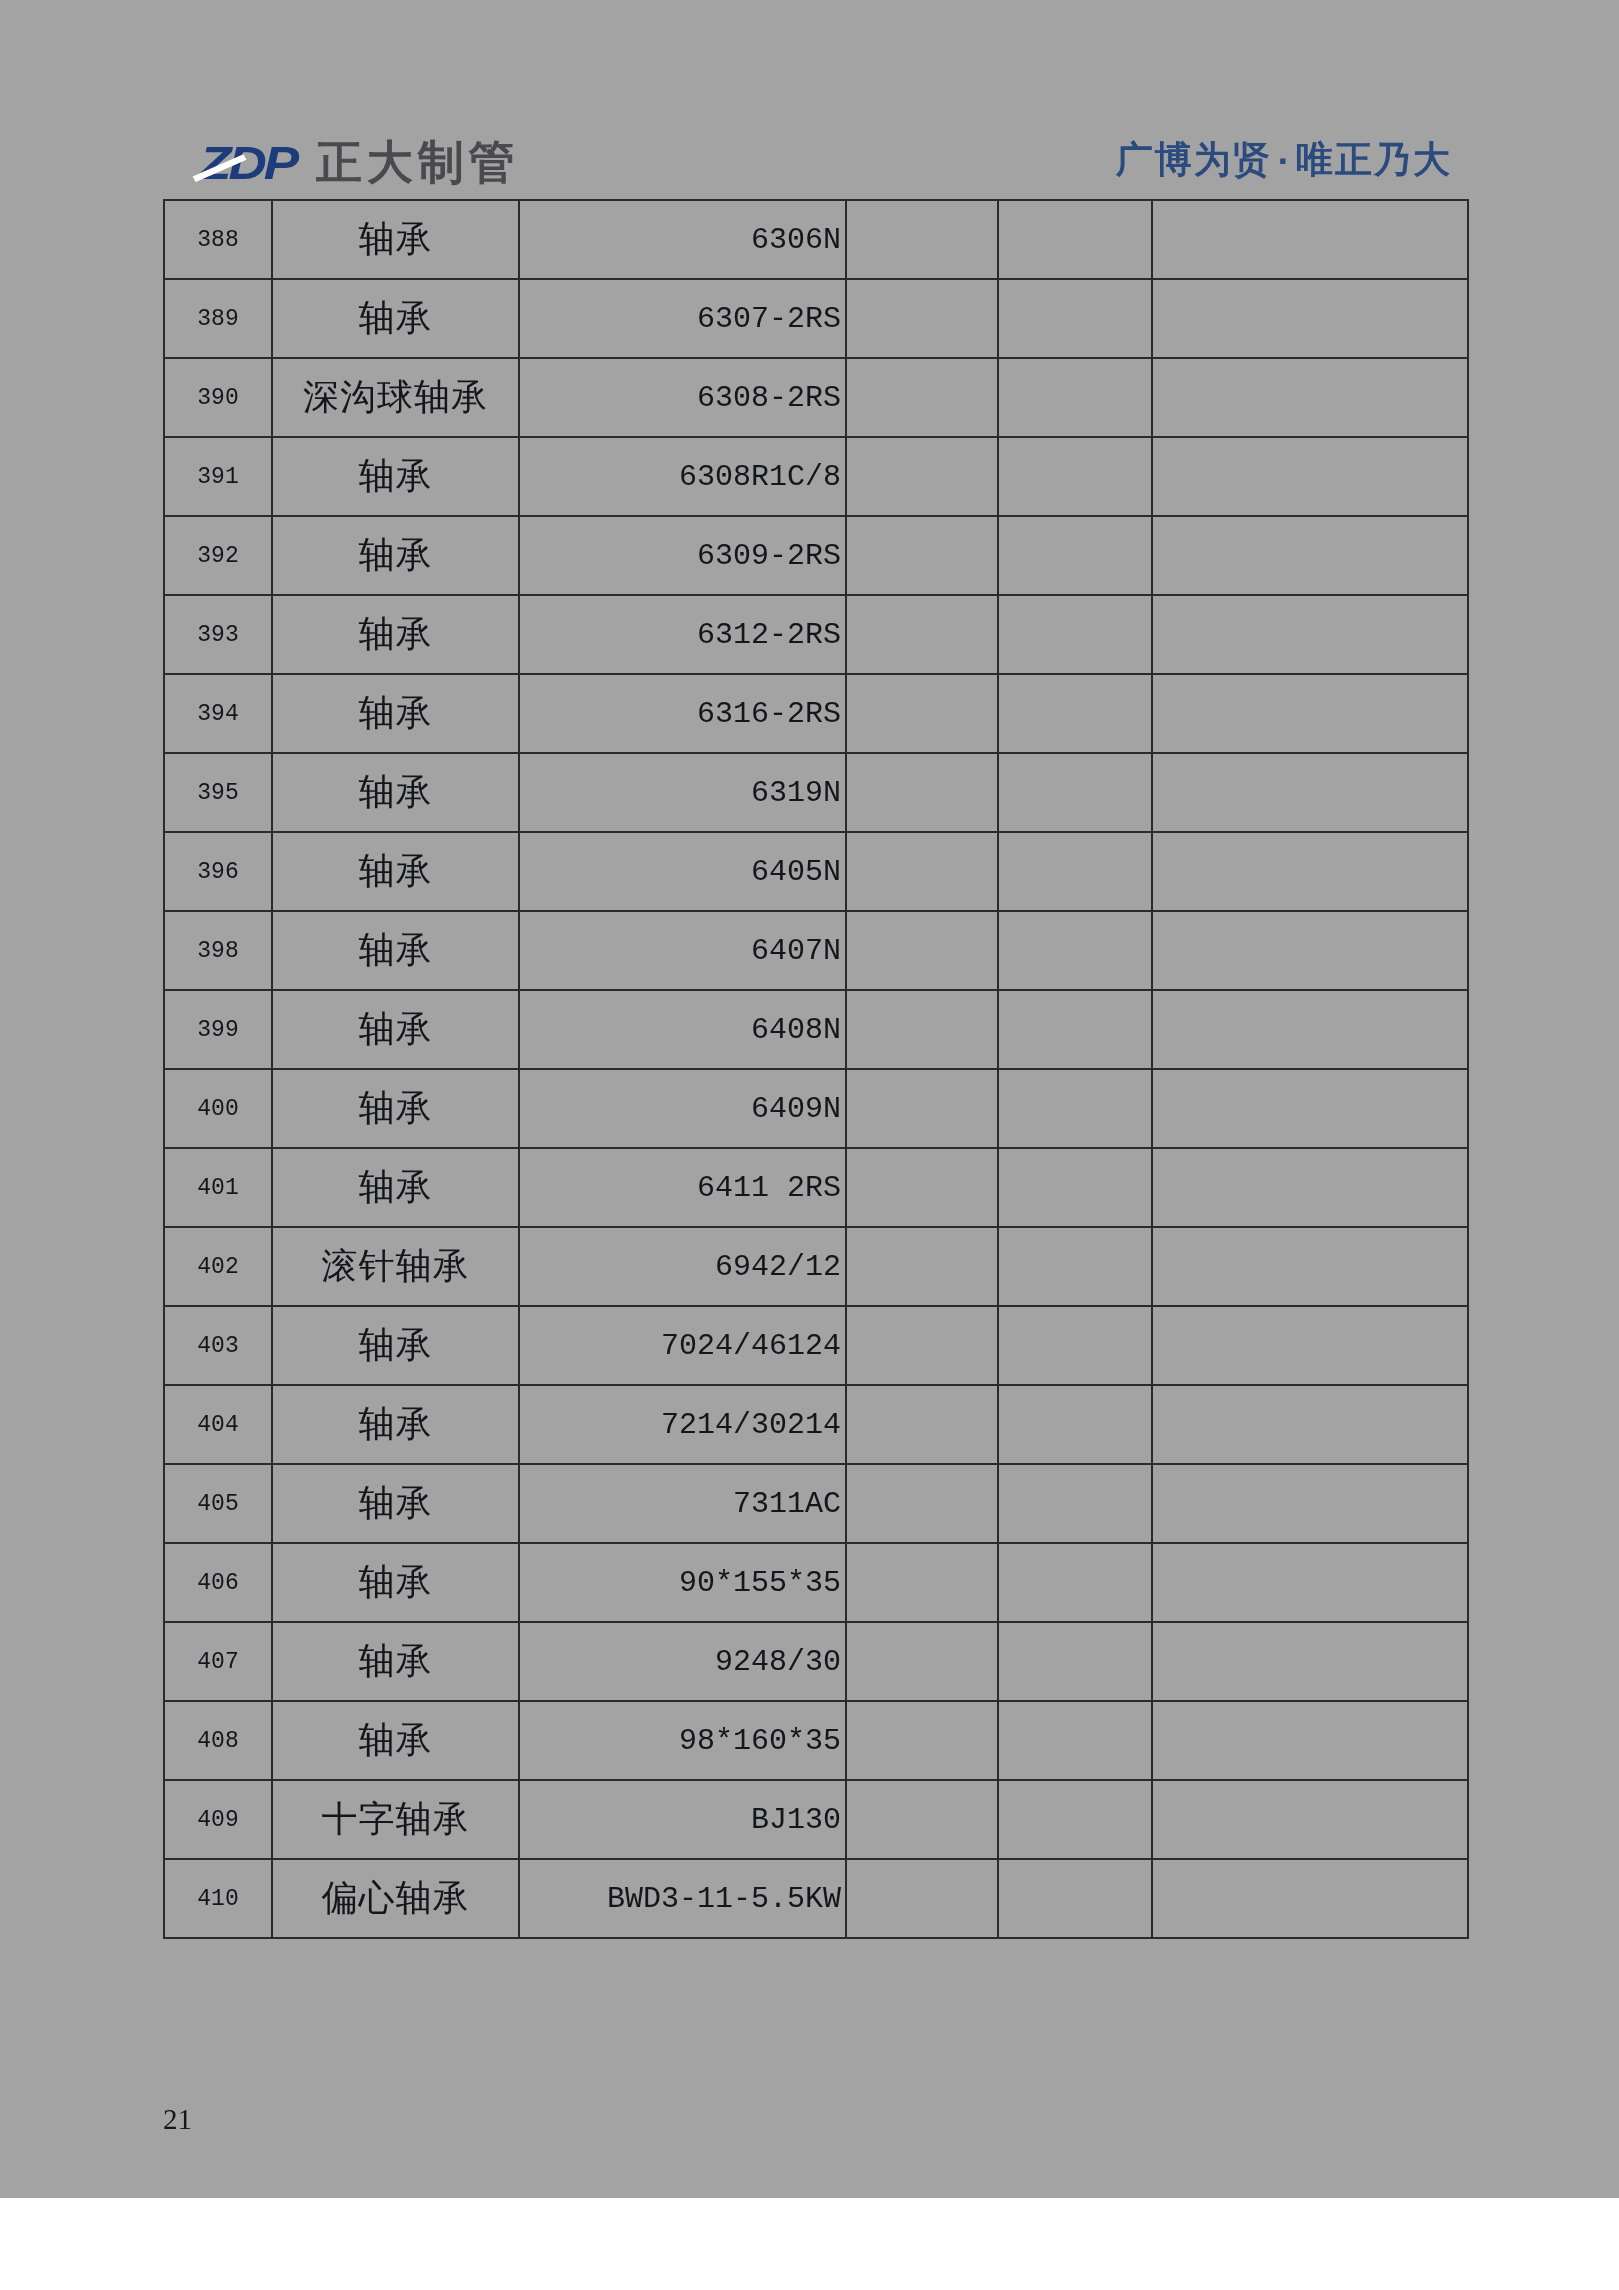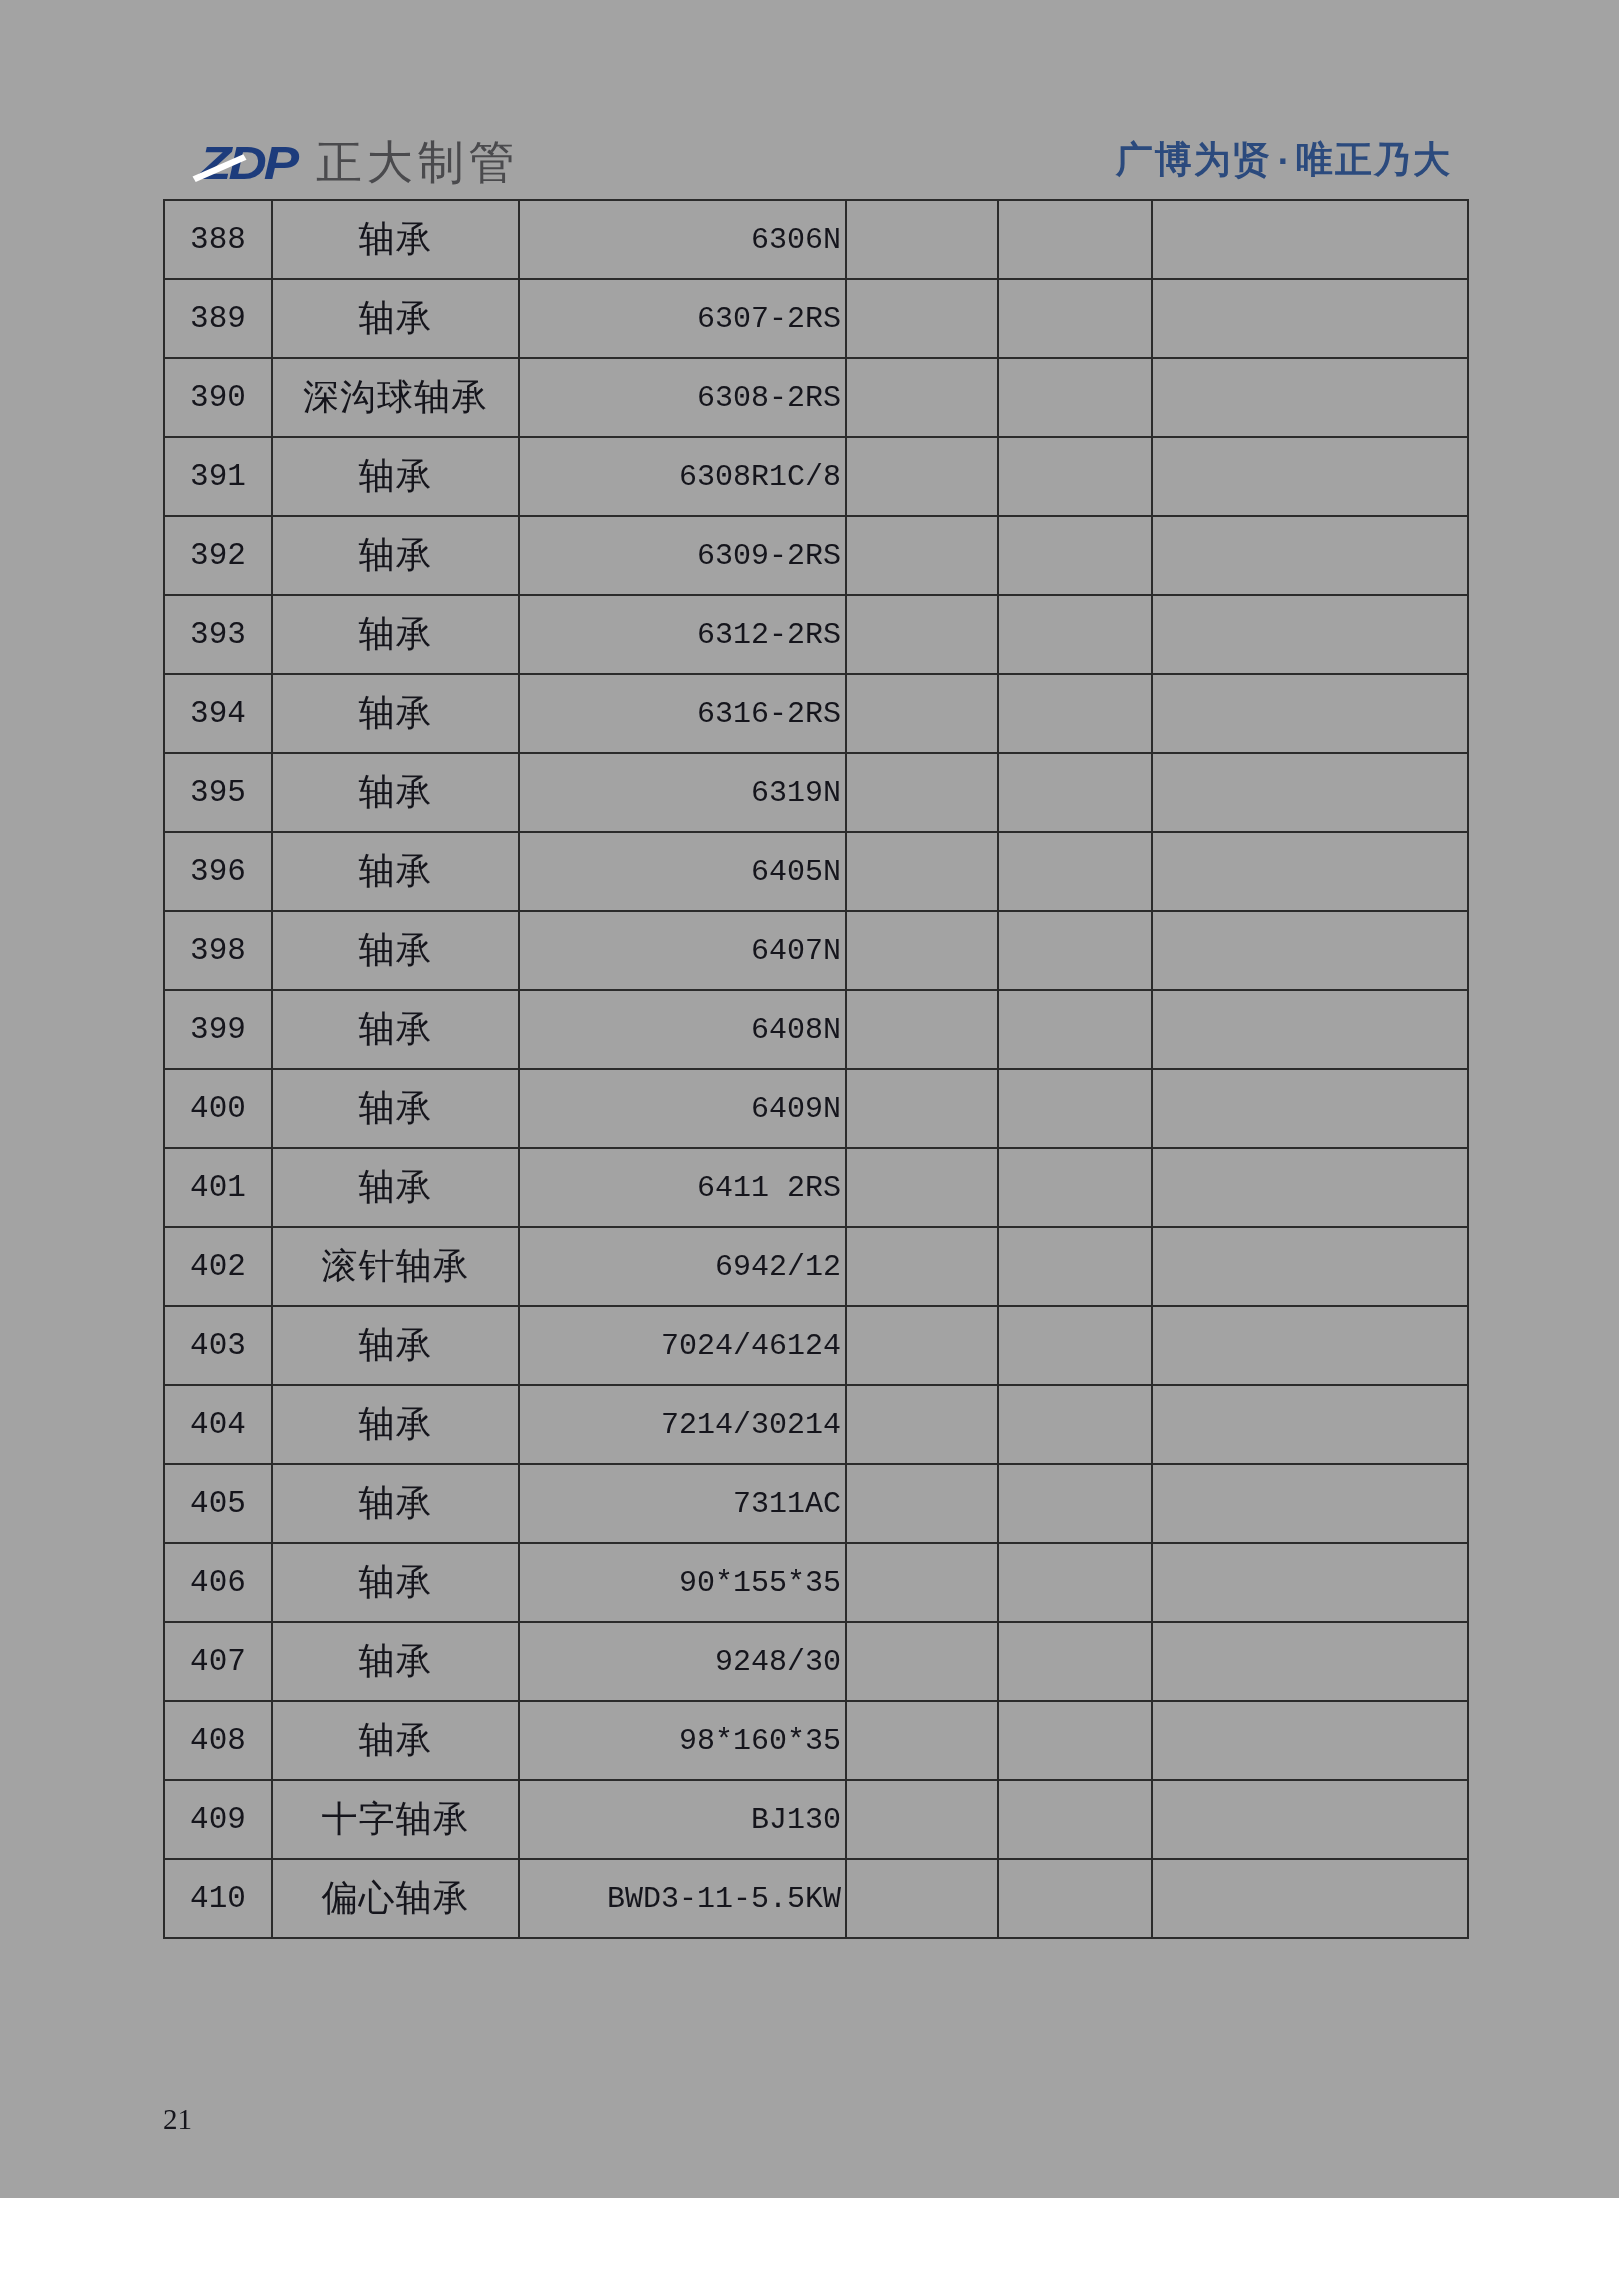--- a/index.html
+++ b/index.html
@@ -25,21 +25,21 @@
     color:#1d3c7c;
     transform:scaleY(0.86);transform-origin:bottom left;
   }
   .zdp::after{ 
     content:"";position:absolute;left:-7.8px;top:55%;
     width:57px;height:6.9px;background:#ffffff;
     transform:rotate(-27deg);
   }
   .company{
     font-family:"Liberation Sans",sans-serif;
-    font-weight:400;
+    font-weight:700;
     font-size:46px;line-height:46px;letter-spacing:4.9px;
     color:#4a4a4d;
   }
   .slogan{
     position:absolute;top:141px;right:167px;
     font-family:Liberation Mono, monospace;
     font-weight:700;
     font-size:37px;line-height:43px;letter-spacing:2px;
     color:#2b4a7d;
     white-space:nowrap;
@@ -55,21 +55,21 @@
   table.parts td{
     height:79px;
     border:2px solid #2b2b2b;
     text-align:center;vertical-align:middle;
     font-family:"Liberation Mono","DejaVu Sans Mono",monospace;
     font-size:30px;
     color:#15151c;
     overflow:hidden;white-space:nowrap;
     padding:0 3.9px;box-sizing:border-box;
   }
-  table.parts td.c-no{font-size:31px;}
+  table.parts td.c-no{font-size:23px;}
   table.parts td.c-name{font-size:36px;letter-spacing:1px;}
   table.parts td.c-spec{font-size:30px;letter-spacing:0px;text-align:right;}
 
   
   .pageno{
     position:absolute;left:163px;top:2103px;width:1304px;
     text-align:left;
     font-family:"Liberation Serif","DejaVu Serif",serif;
     font-size:29px;color:#15151c;
   }

